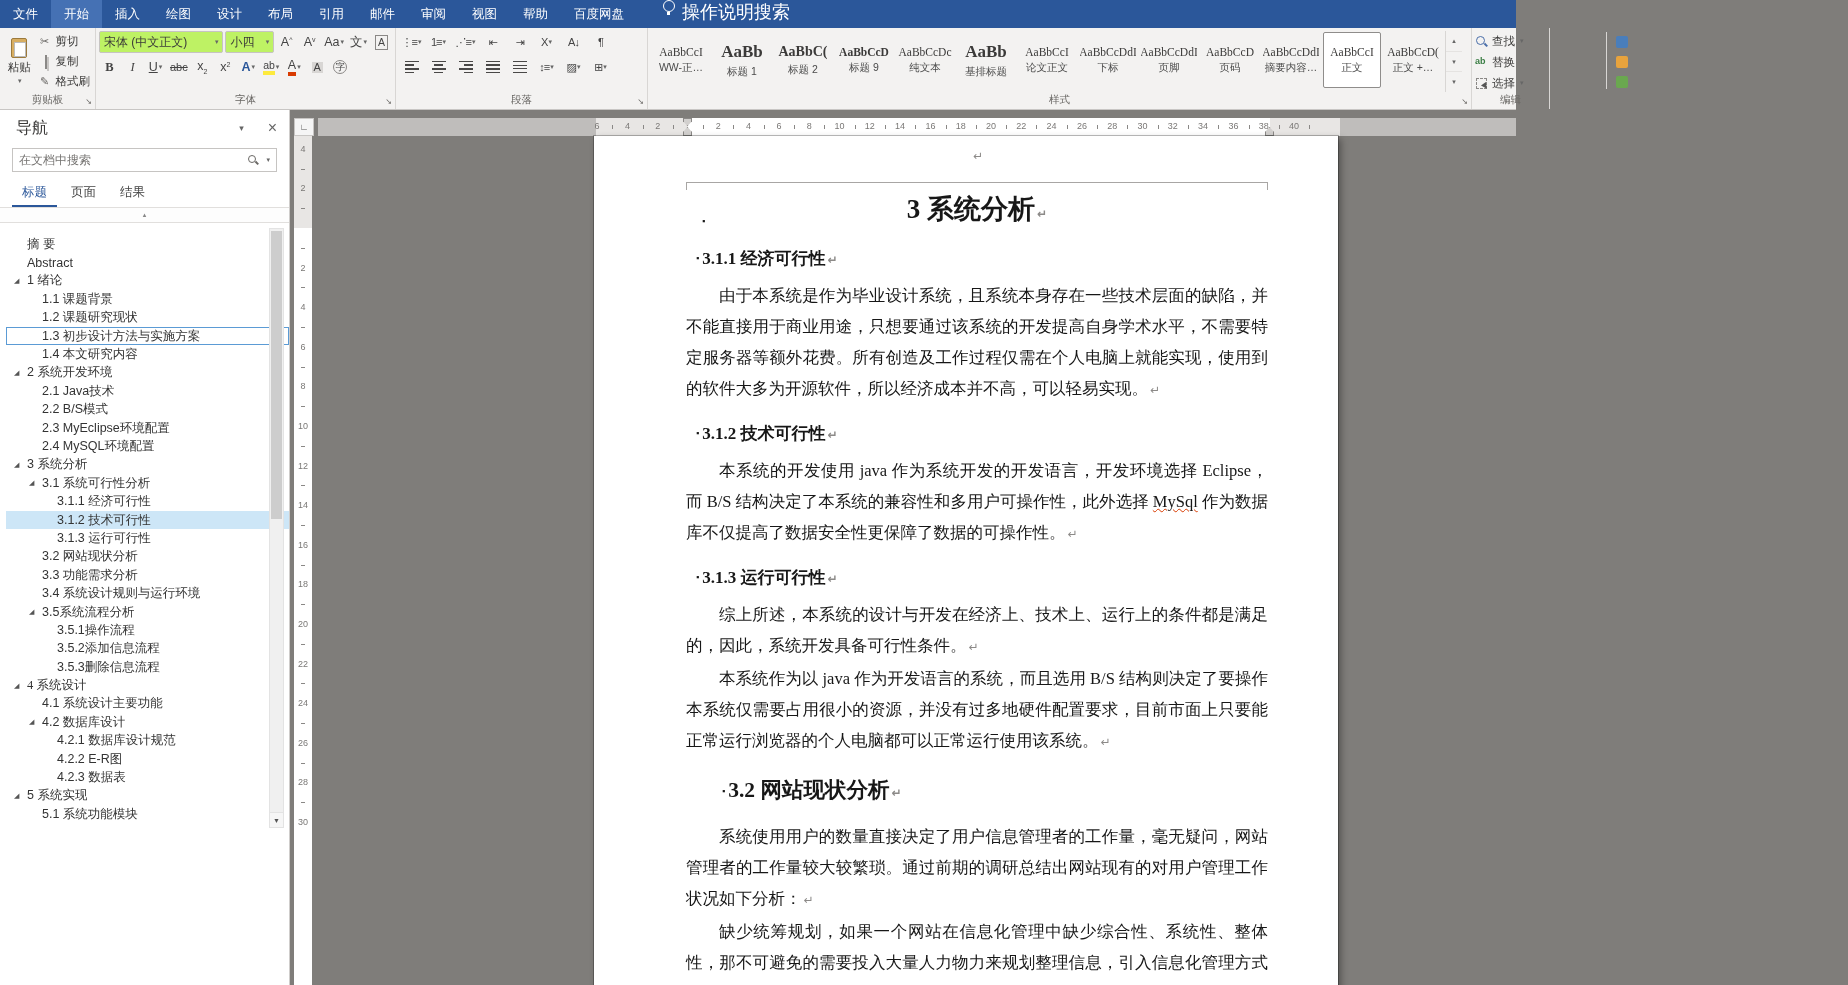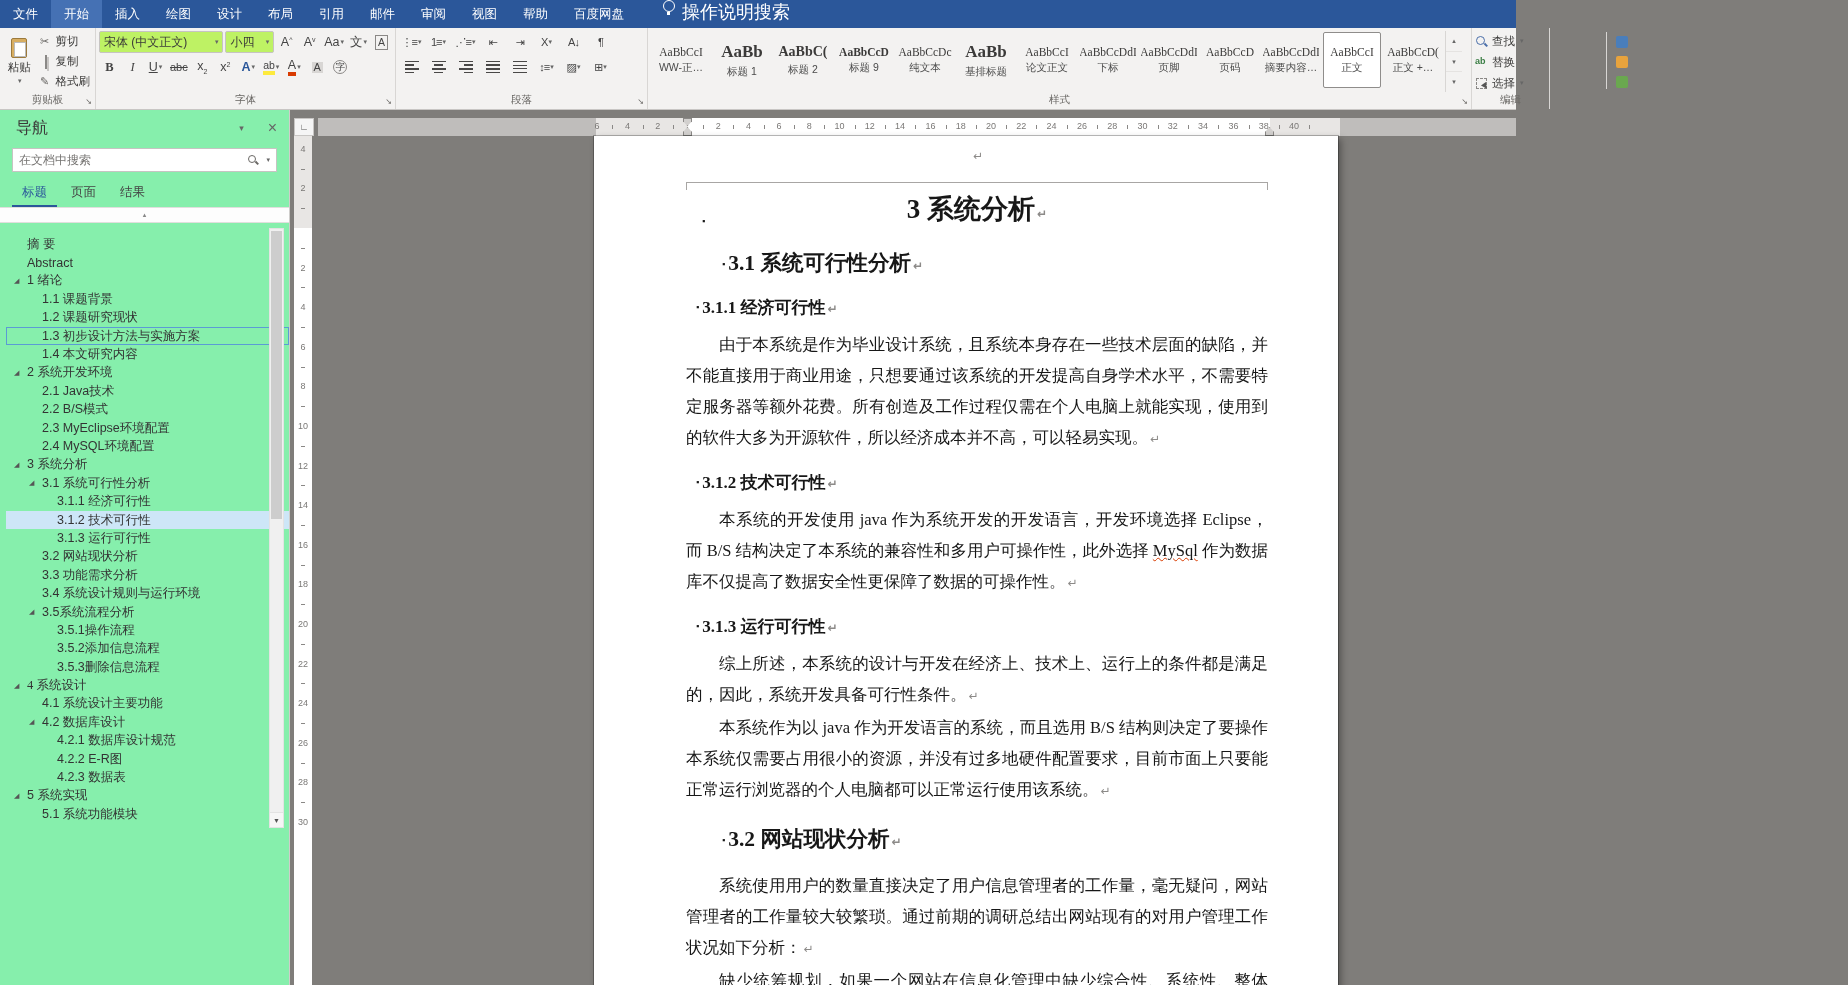--- a/index.html
+++ b/index.html
@@ -86,21 +86,21 @@
   .clipped{flex:none;width:82px;position:relative;padding-top:3px}
   .clipped .sep{position:absolute;left:56px;top:4px;bottom:20px;width:1px;background:#d8d6d4}
   .crow{display:flex;align-items:center;height:18px;margin:2px 0 0 66px}
   .cic{width:12px;height:12px;border-radius:2px}
   .cic1{background:#4a7ebb}.cic2{background:#e8a33d}.cic3{background:#6aa84f}
 
   
   .main{display:flex;height:875px;flex:none}
 
   
-  .navpane{width:290px;background:#86efac;border-right:1px solid #cfcdcb;display:flex;flex-direction:column;position:relative;flex:none}
+  .navpane{width:290px;background:#ffffff;border-right:1px solid #cfcdcb;display:flex;flex-direction:column;position:relative;flex:none}
   .nav-head{height:36px;display:flex;align-items:center;padding:0 12px 0 16px;flex:none}
   .nav-title{font-size:16px;color:#3b3a39;flex:1}
   .nav-dd{color:#666;font-size:9px;margin-right:24px}
   .nav-close{color:#666;font-size:16px}
   .nav-search{margin:2px 12px 8px;height:24px;border:1px solid #c6c4c2;background:#fff;display:flex;align-items:center;padding:0 6px;gap:6px;flex:none}
   .nav-search input{flex:1;border:none;outline:none;font-size:12px;color:#333;background:transparent;min-width:0}
   .nav-search input::placeholder{color:#767472}
   .mag{width:12px;height:12px;position:relative;flex:none}
   .mag::before{content:"";position:absolute;left:1px;top:1px;width:6px;height:6px;border:1.5px solid #6b6966;border-radius:50%}
   .mag::after{content:"";position:absolute;left:8px;top:8px;width:4px;height:1.5px;background:#6b6966;transform:rotate(45deg)}
@@ -719,21 +719,20 @@
           <div class="vtick" style="top: 547.4px;"></div>
           <div class="vtick" style="top: 587px;"></div>
           <div class="vtick" style="top: 626.6px;"></div>
           <div class="vtick" style="top: 666.2px;"></div>
         </div>
       <div class="page">
         <div class="content">
             <div class="hdrmark"><span class="pmark">↵</span></div>
             <div class="boundary"></div>
             <div class="h1"><span class="sq">▪</span><span class="tx"><span>3  系统分析</span></span><span class="pmark">↵</span></div>
-            <div class="h2"><span class="sq">▪</span><span class="tx"><span>3.1  系统可行性分析</span></span><span class="pmark">↵</span></div>
             <div class="h3"><span class="sq">▪</span><span class="tx"><span>3.1.1  经济可行性</span></span><span class="pmark">↵</span></div>
             <div class="p"><span class="tx"><span>由于本系统是作为毕业设计系统，且系统本身存在一些技术层面的缺陷，并不能直接用于商业用途，只想要通过该系统的开发提高自身学术水平，不需要特定服务器等额外花费。所有创造及工作过程仅需在个人电脑上就能实现，使用到的软件大多为开源软件，所以经济成本并不高，可以轻易实现。</span></span><span class="pmark">↵</span></div>
             <div class="h3"><span class="sq">▪</span><span class="tx"><span>3.1.2  技术可行性</span></span><span class="pmark">↵</span></div>
             <div class="p"><span class="tx"><span>本系统的开发使用 java 作为系统开发的开发语言，开发环境选择 Eclipse，而 B/S 结构决定了本系统的兼容性和多用户可操作性，此外选择 </span><span class="misspell">MySql</span><span> 作为数据库不仅提高了数据安全性更保障了数据的可操作性。</span></span><span class="pmark">↵</span></div>
             <div class="h3"><span class="sq">▪</span><span class="tx"><span>3.1.3  运行可行性</span></span><span class="pmark">↵</span></div>
             <div class="p"><span class="tx"><span>综上所述，本系统的设计与开发在经济上、技术上、运行上的条件都是满足的，因此，系统开发具备可行性条件。</span></span><span class="pmark">↵</span></div>
             <div class="p"><span class="tx"><span>本系统作为以 java 作为开发语言的系统，而且选用 B/S 结构则决定了要操作本系统仅需要占用很小的资源，并没有过多地硬件配置要求，目前市面上只要能正常运行浏览器的个人电脑都可以正常运行使用该系统。</span></span><span class="pmark">↵</span></div>
             <div class="h2"><span class="sq">▪</span><span class="tx"><span>3.2  网站现状分析</span></span><span class="pmark">↵</span></div>
             <div class="p"><span class="tx"><span>系统使用用户的数量直接决定了用户信息管理者的工作量，毫无疑问，网站管理者的工作量较大较繁琐。通过前期的调研总结出网站现有的对用户管理工作状况如下分析：</span></span><span class="pmark">↵</span></div>
             <div class="p"><span class="tx"><span>缺少统筹规划，如果一个网站在信息化管理中缺少综合性、系统性、整体性，那不可避免的需要投入大量人力物力来规划整理信息，引入信息化管理方式无疑可以达到更好的管理效果。</span></span></div>

